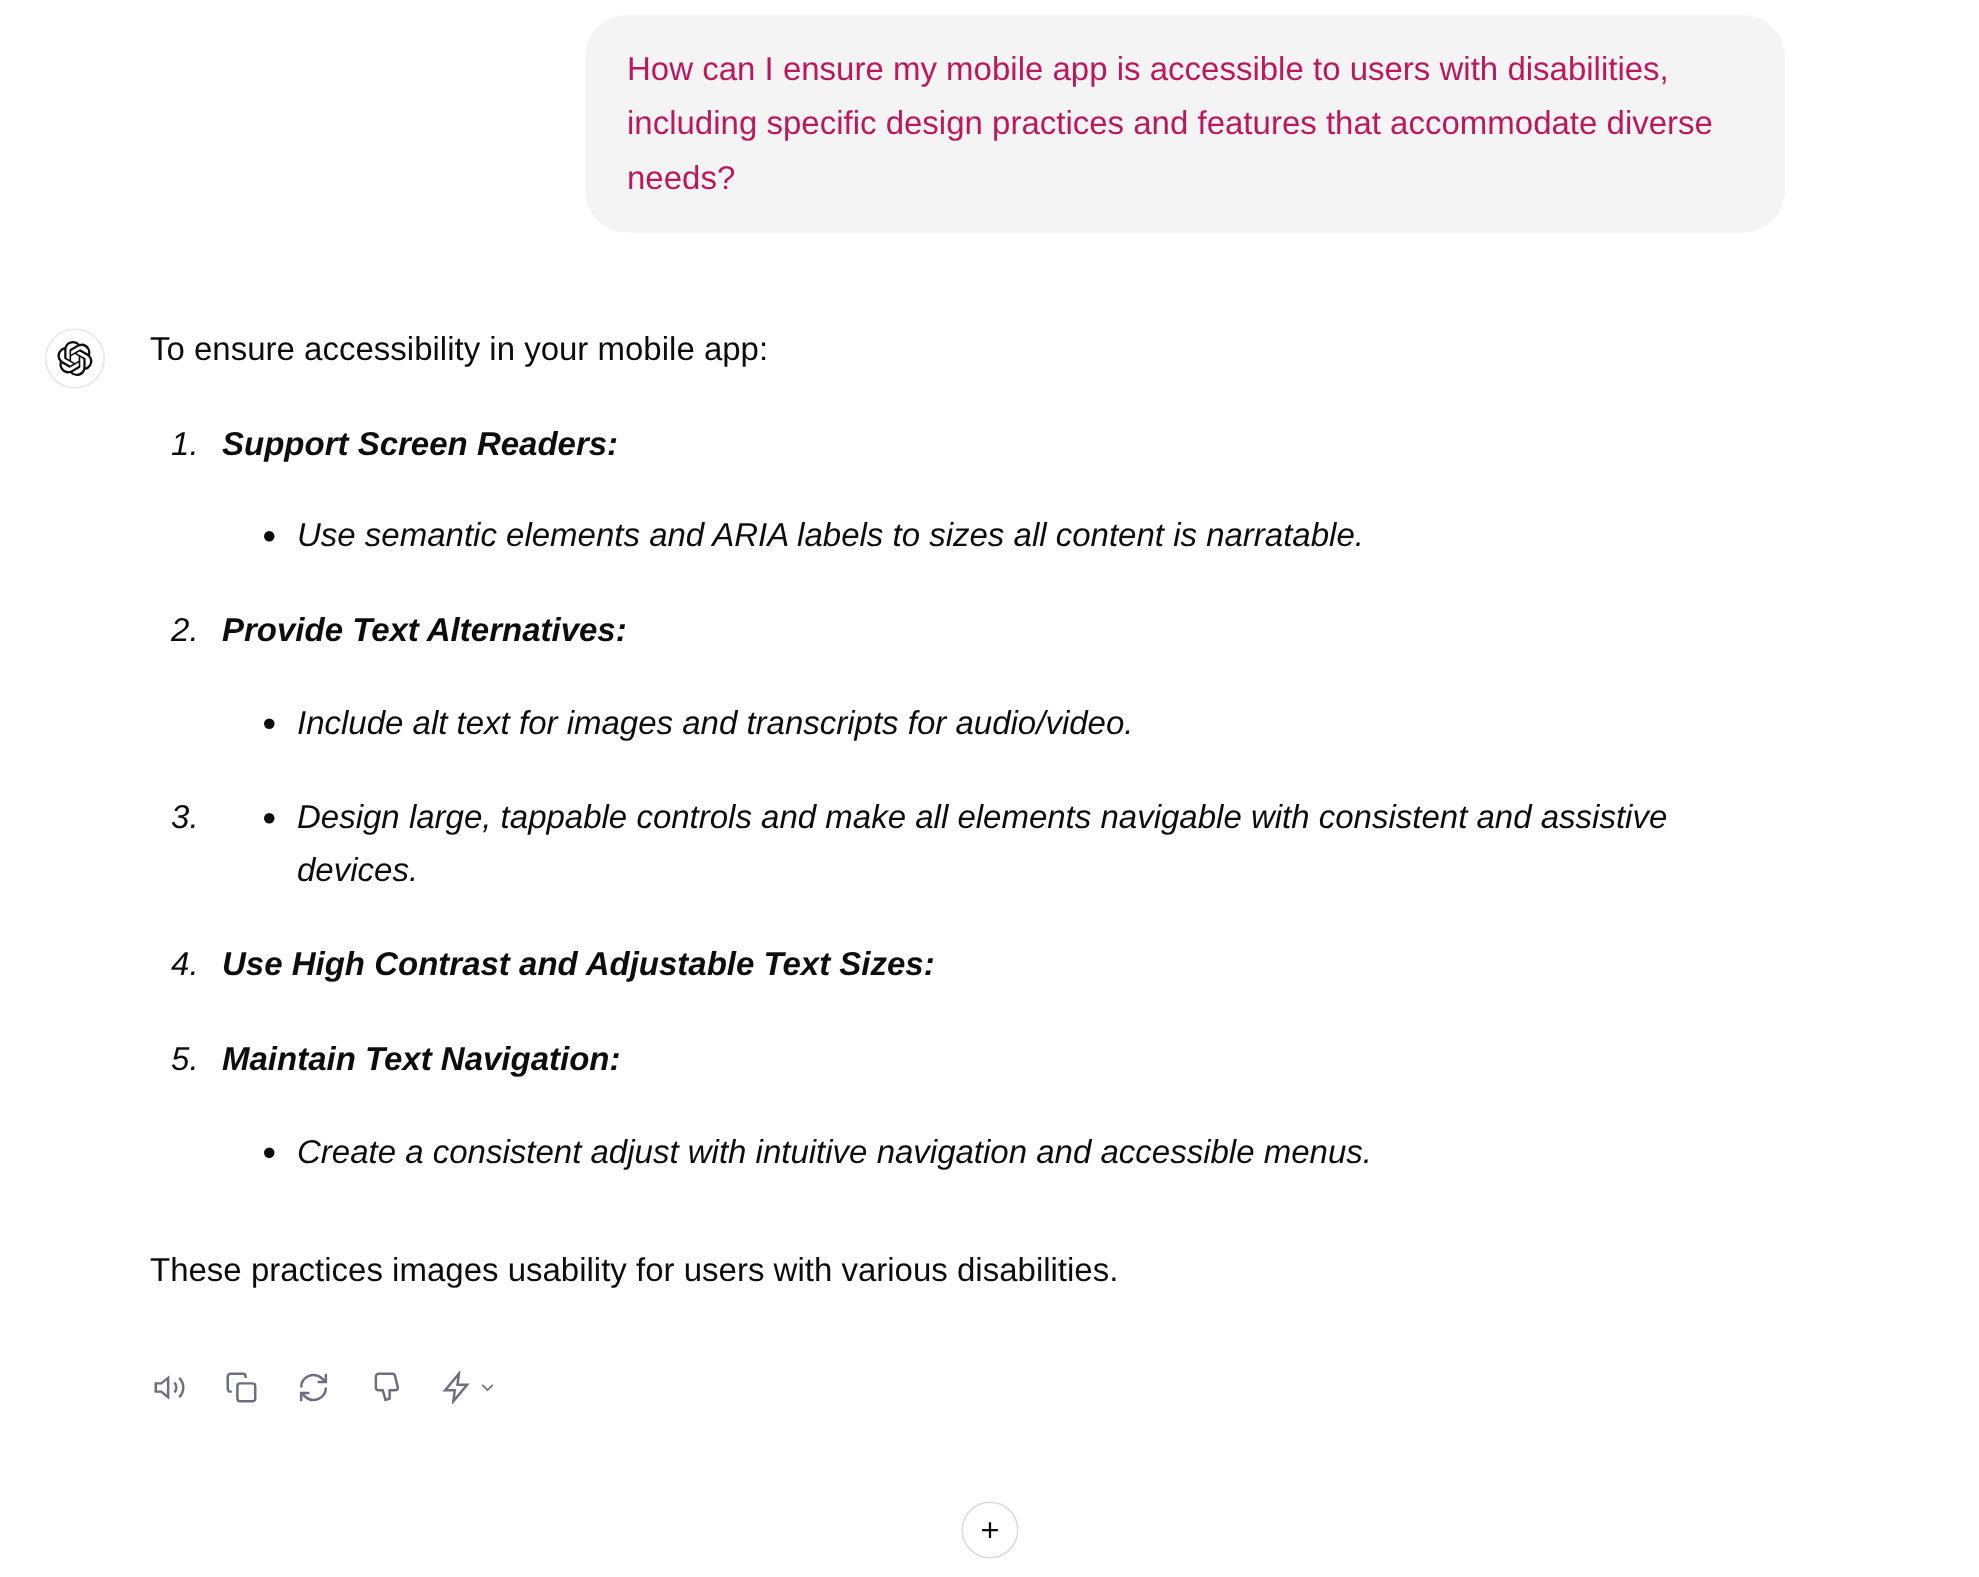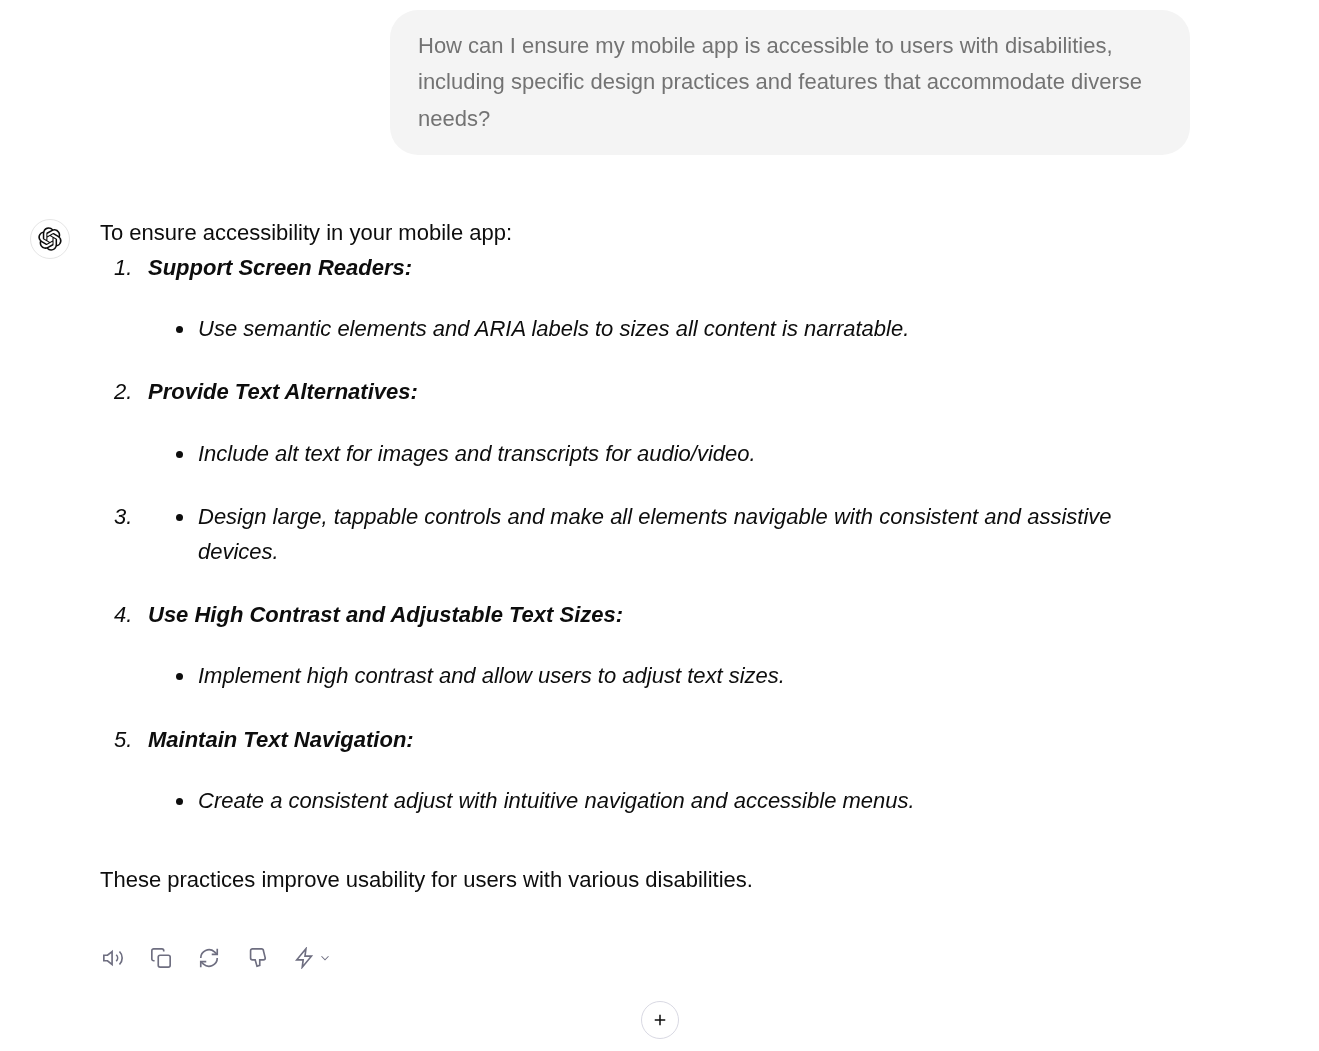--- a/index.html
+++ b/index.html
@@ -24,21 +24,21 @@
       justify-content: flex-end;
       margin-bottom: 60px;
     }
     .user-message {
       background: #f4f4f4;
       border-radius: 28px;
       padding: 18px 28px;
       max-width: 800px;
       font-size: 22px;
       line-height: 1.65;
-      color: #737373;
+      color: #be185d;
     }
     .assistant-row {
       display: flex;
       align-items: flex-start;
       gap: 30px;
     }
     .avatar-circle {
       width: 40px;
       height: 40px;
       border-radius: 50%;
@@ -53,20 +53,21 @@
       width: 24px;
       height: 24px;
     }
     .assistant-content {
       flex: 1;
       font-size: 22px;
       line-height: 1.6;
       color: #0d0d0d;
     }
     .intro-line {
+      margin-bottom: 28px;
     }
     .numbered-list {
       list-style: none;
       counter-reset: item;
       padding-left: 14px;
       font-style: italic;
     }
     .numbered-list > li {
       counter-increment: item;
       margin-bottom: 28px;
@@ -186,33 +187,30 @@
             <li>Include alt text for images and transcripts for audio/video.</li>
           </ul>
         </li>
         <li>
           <ul class="sub-list">
             <li>Design large, tappable controls and make all elements navigable with consistent and assistive devices.</li>
           </ul>
         </li>
         <li>
           <span class="item-title">Use High Contrast and Adjustable Text Sizes:</span>
-          <ul class="sub-list">
-            <li>Implement high contrast and allow users to adjust text sizes.</li>
-          </ul>
         </li>
         <li>
           <span class="item-title">Maintain Text Navigation:</span>
           <ul class="sub-list">
             <li>Create a consistent adjust with intuitive navigation and accessible menus.</li>
           </ul>
         </li>
       </ol>
 
-      <p class="closing-line">These practices improve usability for users with various disabilities.</p>
+      <p class="closing-line">These practices images usability for users with various disabilities.</p>
 
       <div class="action-bar">
         <button class="action-btn">
           <svg viewBox="0 0 24 24">
             <path d="M11 5 6 9H2v6h4l5 4V5z"></path>
             <path d="M15.54 8.46a5 5 0 0 1 0 7.07"></path>
             <path d="M19.07 4.93a10 10 0 0 1 0 14.14"></path>
           </svg>
         </button>
         <button class="action-btn">

